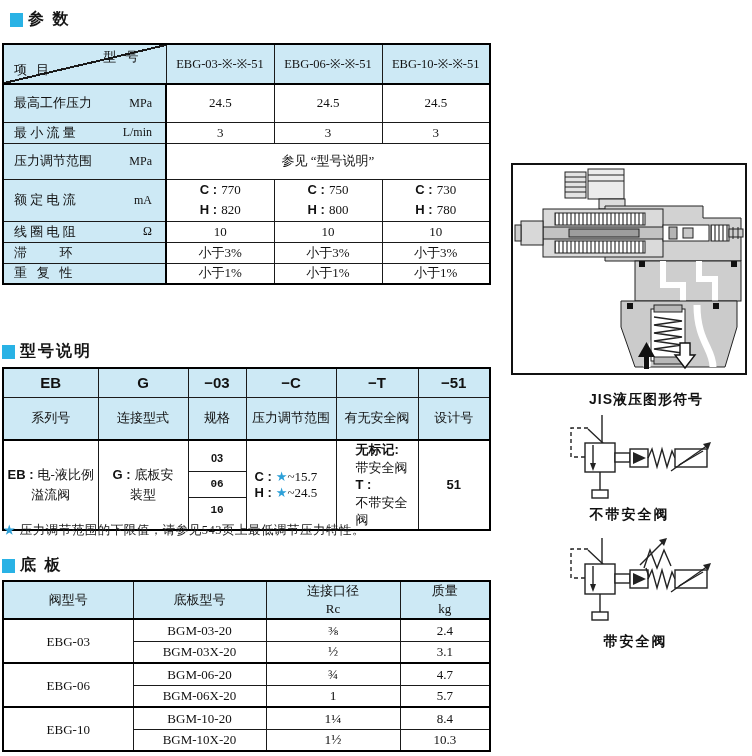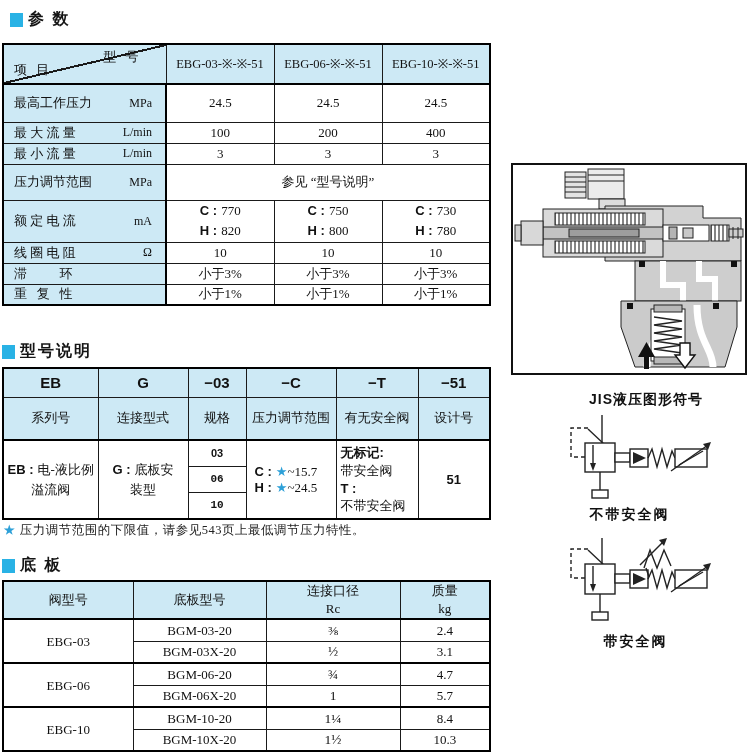--- a/index.html
+++ b/index.html
@@ -41,21 +41,21 @@
   
   #t2{left:2px;top:367px;width:487px;border:2px solid #000;}
   #t2 tr.h1row td{font-size:15px;}
   #t2 tr.h2row td{border-bottom:2px solid #000;}
   #t2 td.dotted{border-right:1px dotted #555;}
   #t2 .two div{line-height:1.5;}
   .spec{height:25px;line-height:25px;font-size:11px;}
   .spec + .spec{border-top:1px solid #1a1a1a;font-family:Liberation Mono, monospace;}
   .pcell{display:flex;flex-direction:column;justify-content:space-around;
          align-items:flex-start;height:100%;padding:8px 0 8px 8px;box-sizing:border-box;}
-  .scell{text-align:left;padding-left:4px;line-height:1.35;}
+  .scell{text-align:left;padding-left:19px;line-height:1.35;}
 
   .footnote{position:absolute;left:3px;top:522px;font-size:12.5px;color:#222;
             letter-spacing:0.5px;}
 
   
   #t3{left:2px;top:580px;width:487px;border:2px solid #000;}
   #t3 tr.hd td{border-bottom:2px solid #000;}
   #t3 tr.gend td{border-bottom:2px solid #000;}
   #t3 .hcell div{line-height:1.4;}
   .frac{font-size:13.5px;}
@@ -111,31 +111,20 @@
     <tr style="height:38px">
       <td class="blue lblcell">
             <div class="lbl">
               <span class="lab">最高工作压力</span>
               <span class="unit">MPa</span>
             </div>
           </td>
       <td>24.5</td>
       <td>24.5</td>
       <td>24.5</td>
-    </tr>
-    <tr style="height:21px">
-      <td class="blue lblcell">
-            <div class="lbl">
-              <span class="lab">最 大 流 量</span>
-              <span class="unit">L/min</span>
-            </div>
-          </td>
-      <td>100</td>
-      <td>200</td>
-      <td>400</td>
     </tr>
     <tr style="height:21px">
       <td class="blue lblcell">
             <div class="lbl">
               <span class="lab">最 小 流 量</span>
               <span class="unit">L/min</span>
             </div>
           </td>
       <td>3</td>
       <td>3</td>

